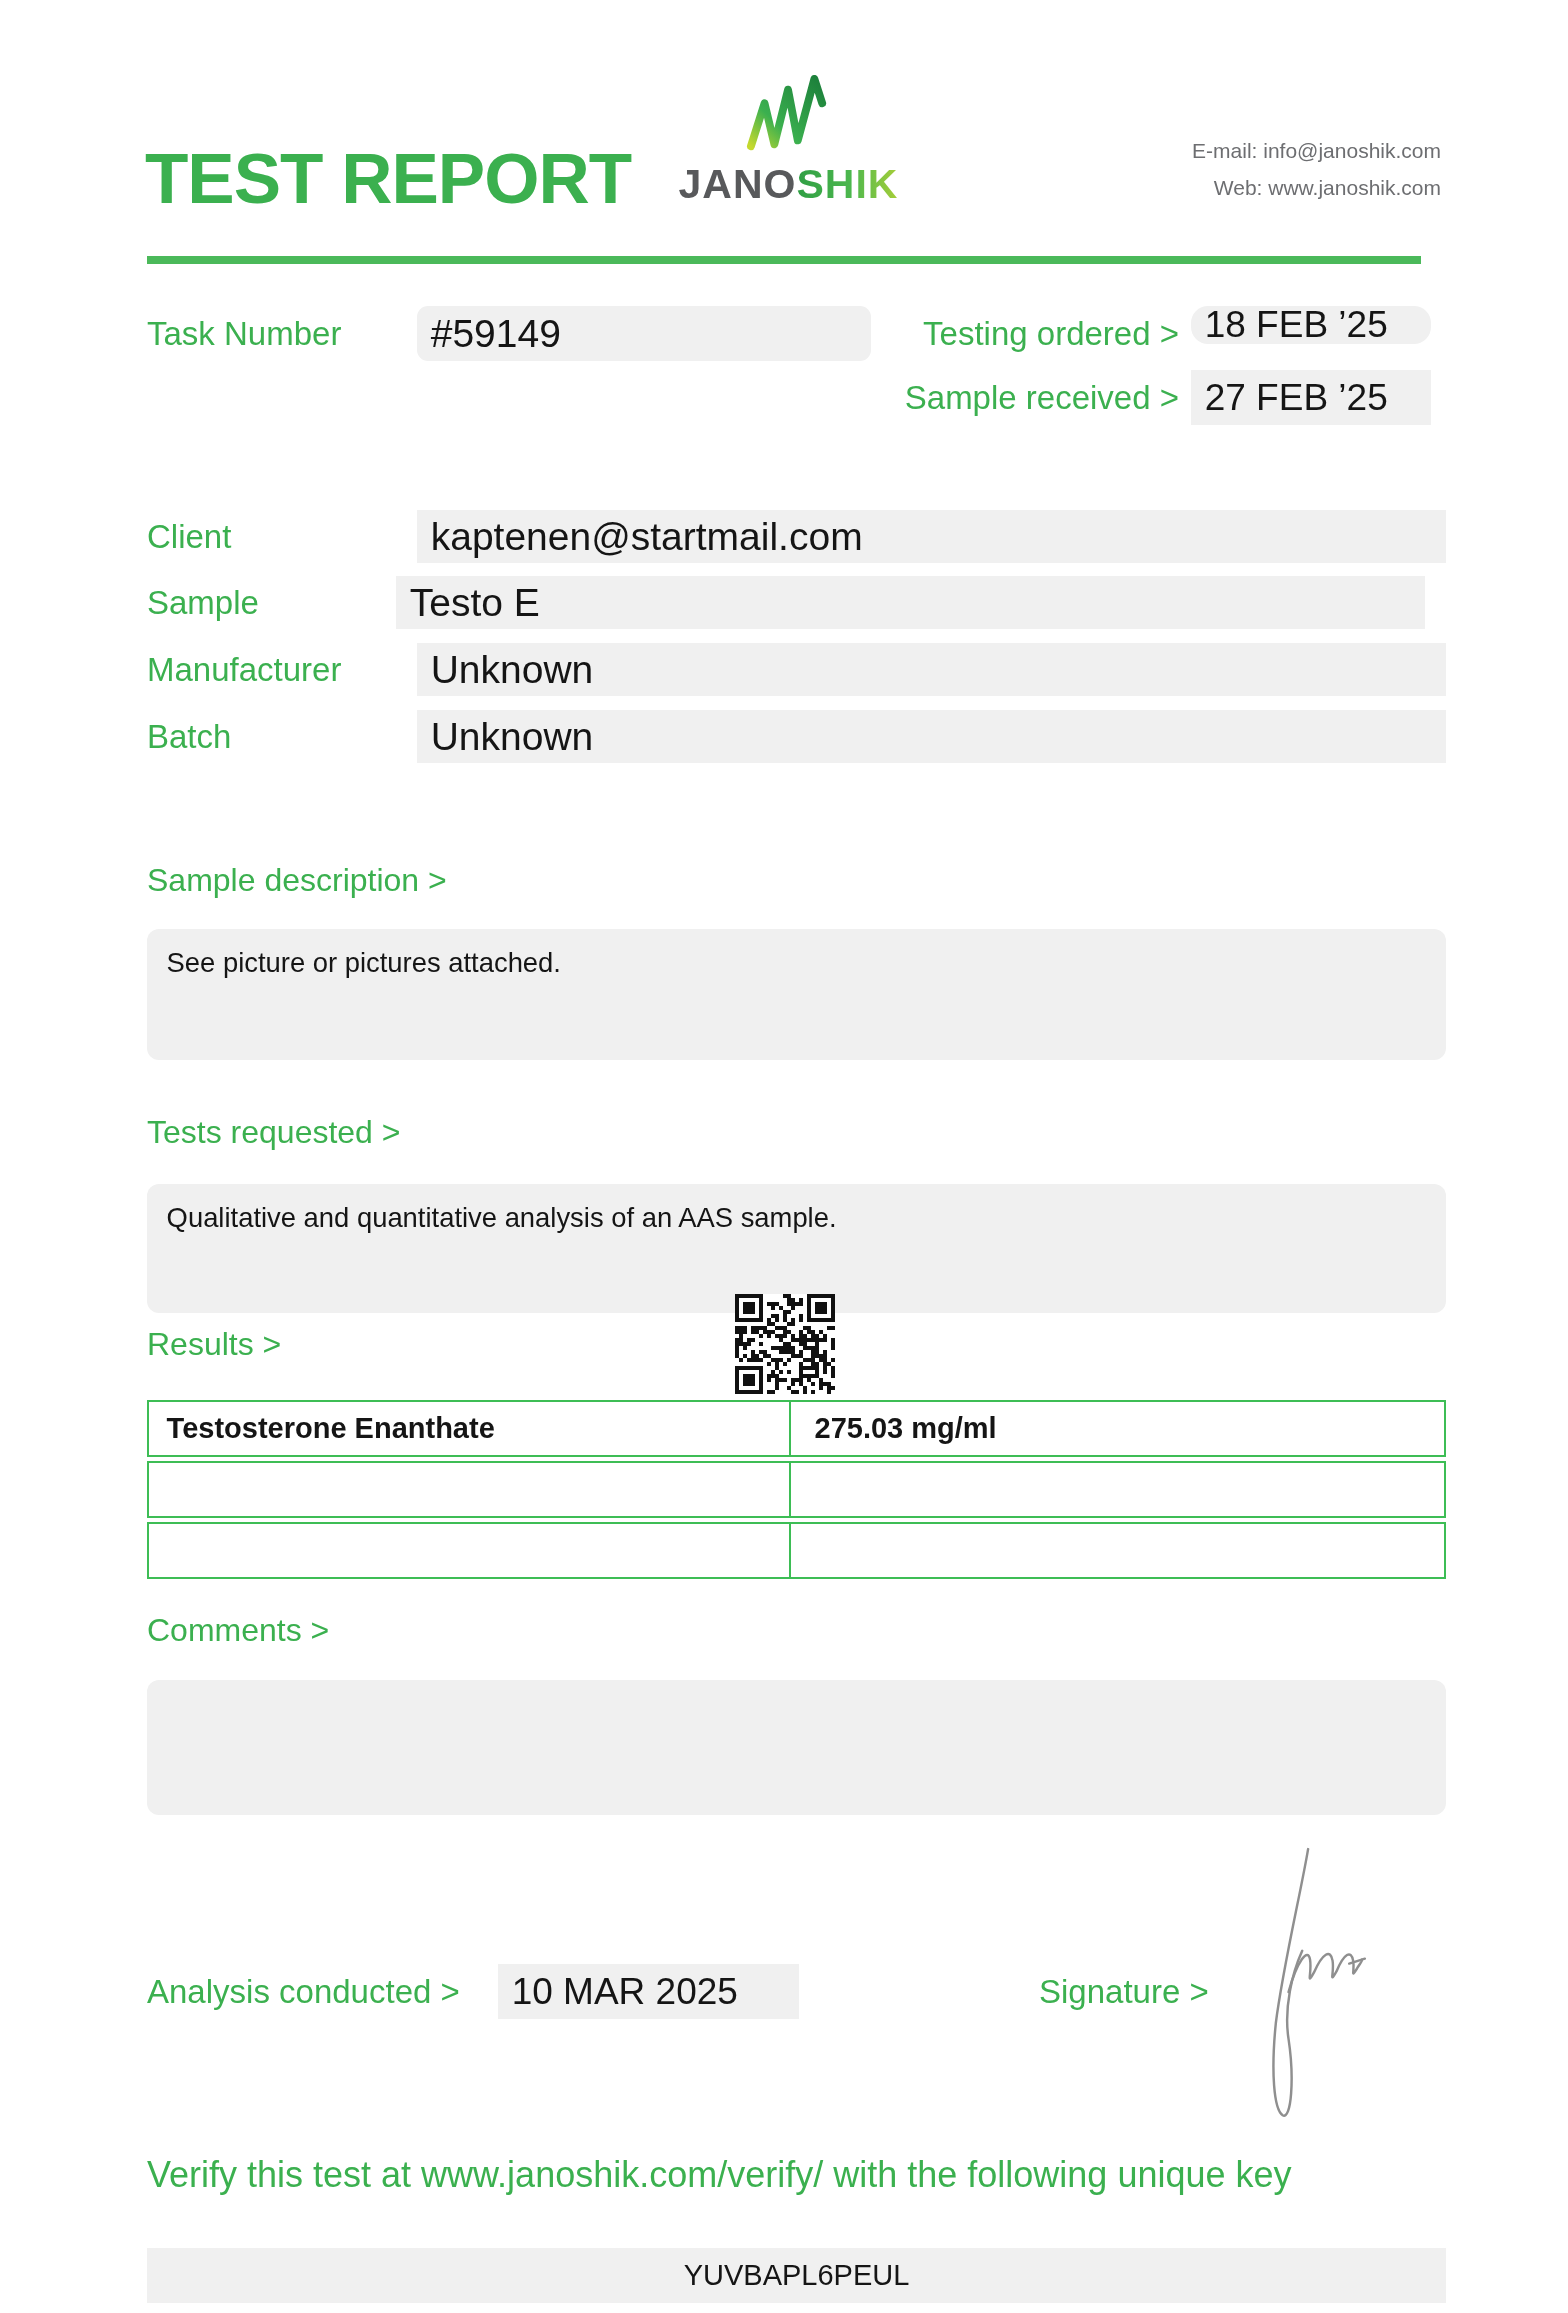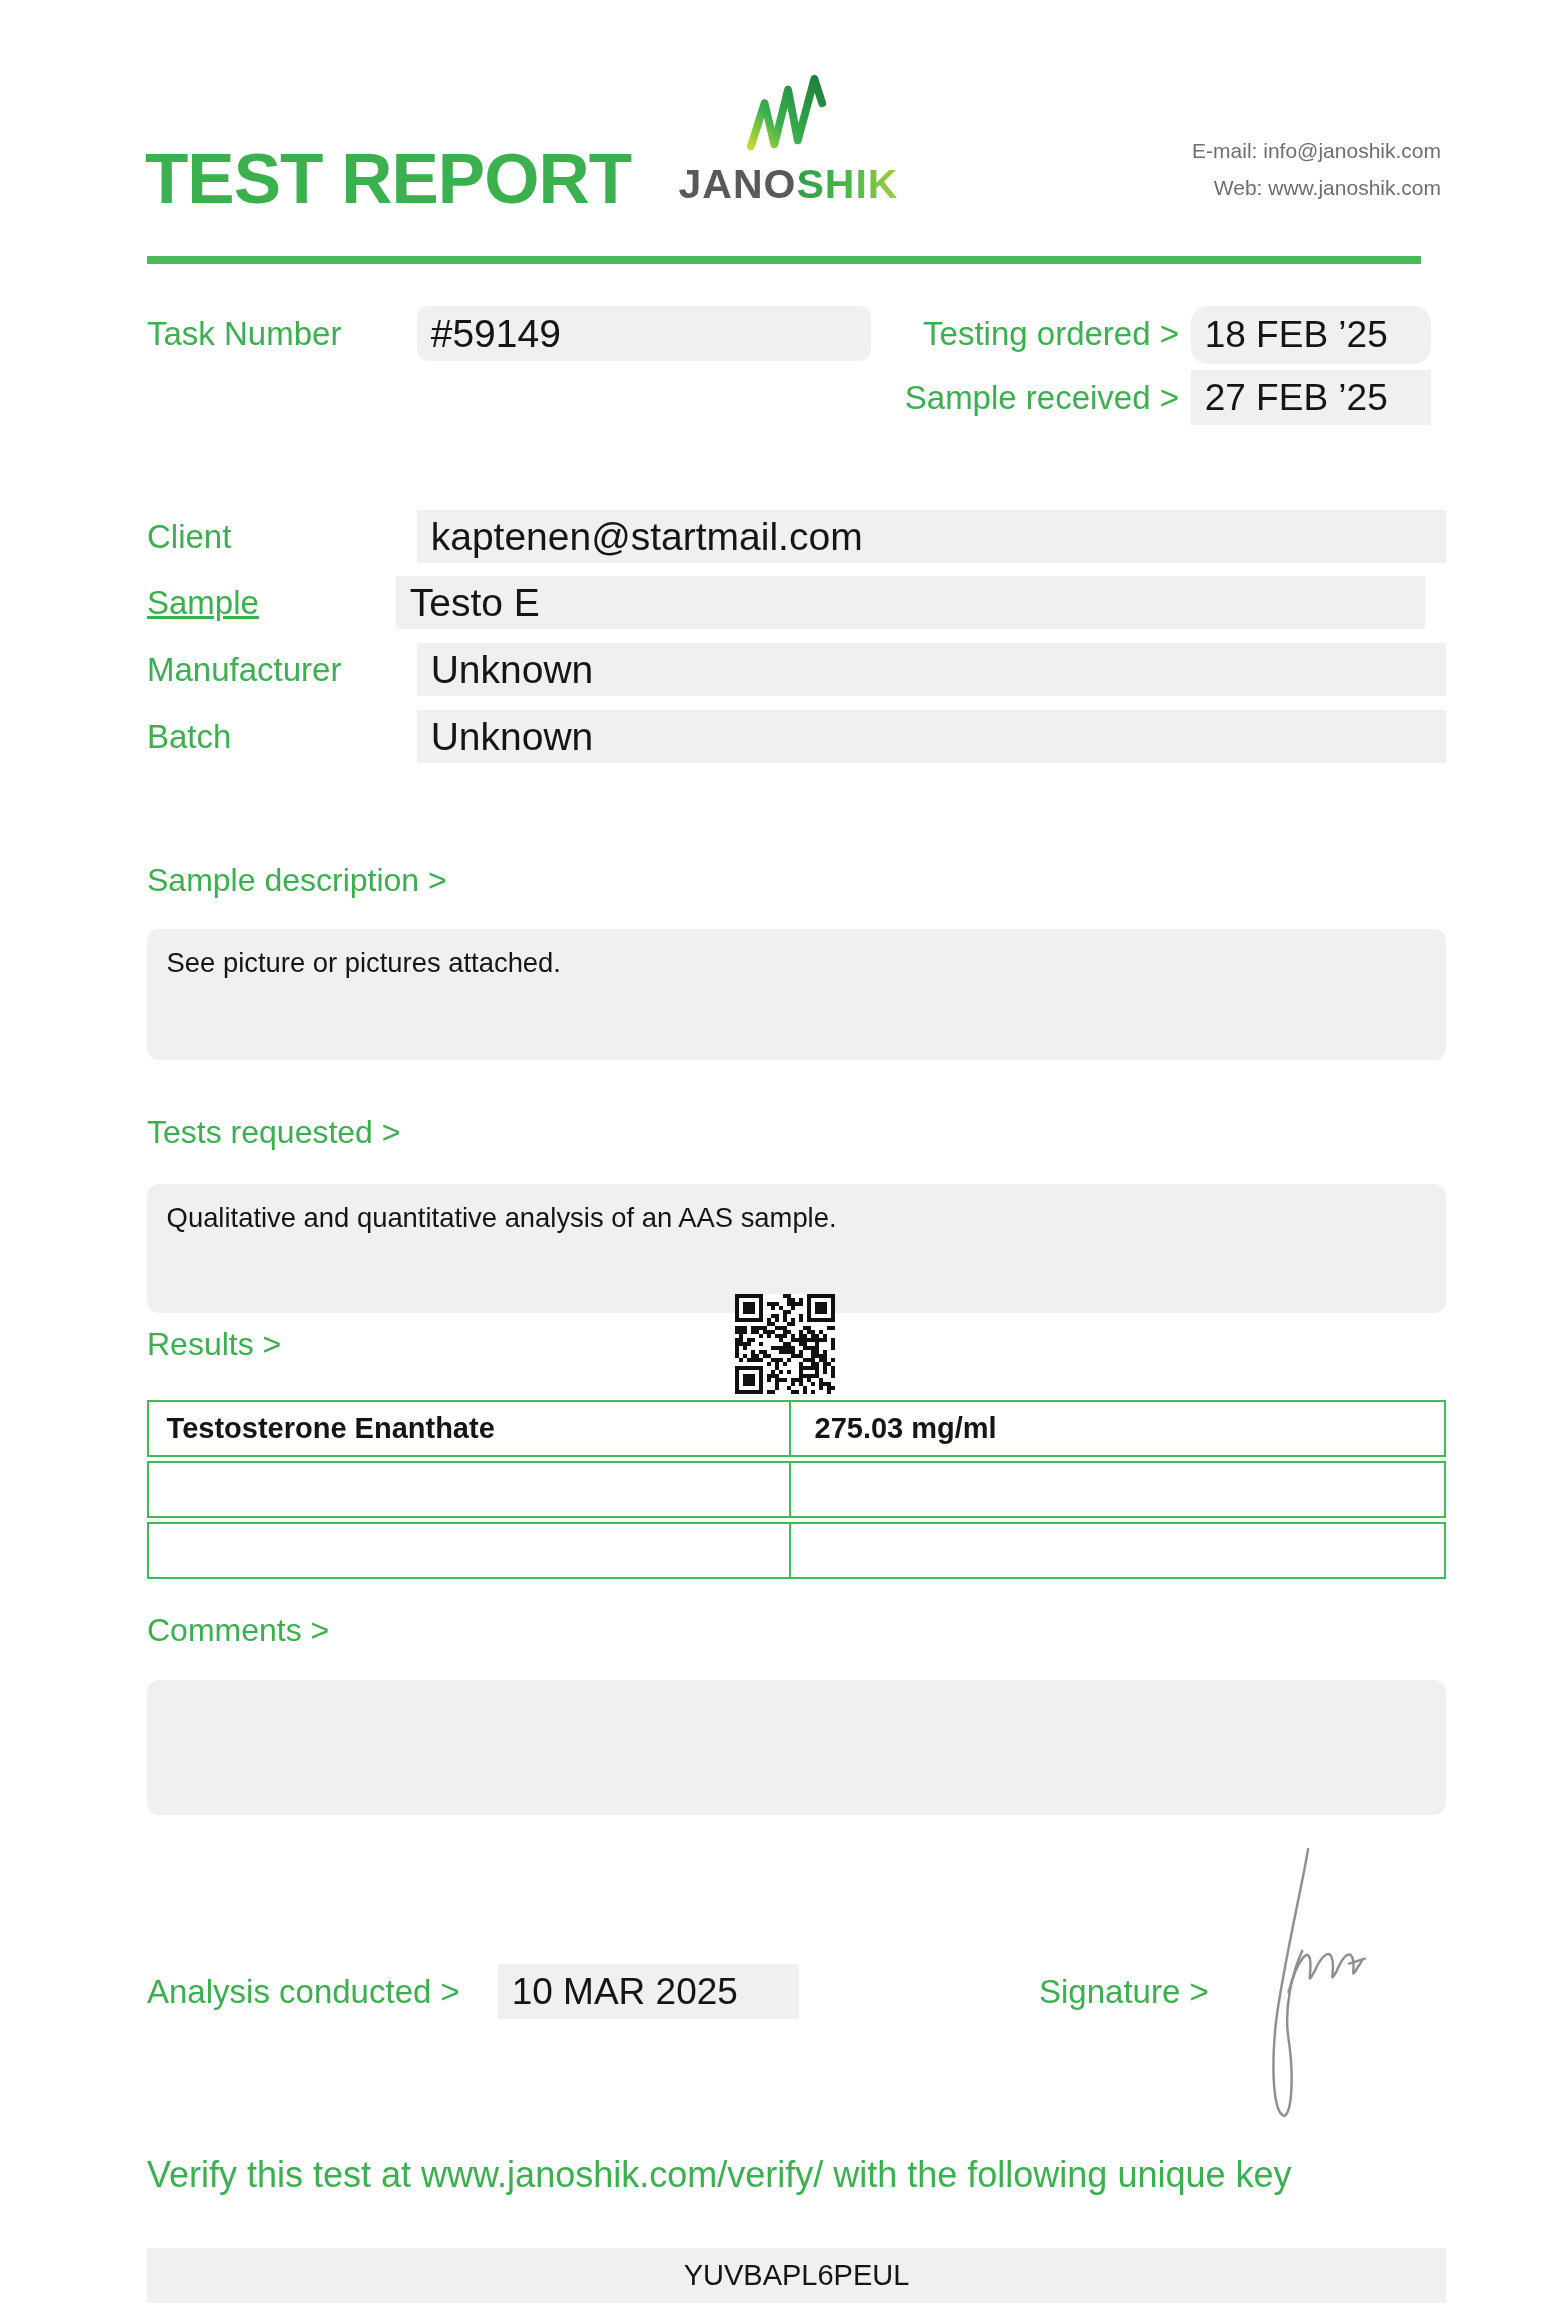--- a/index.html
+++ b/index.html
@@ -114,29 +114,29 @@
     <div>E-mail: info@janoshik.com</div>
     <div>Web: www.janoshik.com</div>
   </div>
 
   <div class="rule"></div>
 
   <div class="g-label" style="left:147px;top:306px;height:55px;">Task Number</div>
   <div class="v-box" style="left:417px;top:306px;width:454px;height:55px;border-radius:11px;">#59149</div>
 
   <div class="g-label right-label" style="left:863px;top:306px;width:316px;height:55px;">Testing ordered  &gt;</div>
-  <div class="v-box date-box" style="left:1191px;top:306px;width:240px;height:58px;border-radius:17px;">18 FEB ’25</div>
+  <div class="v-box date-box" style="left:1191px;top:306px;width:240px;height:38px;border-radius:17px;">18 FEB ’25</div>
 
   <div class="g-label right-label" style="left:863px;top:370px;width:316px;height:55px;">Sample received &gt;</div>
   <div class="v-box date-box" style="left:1191px;top:370px;width:240px;height:55px;">27 FEB ’25</div>
 
   <div class="g-label" style="left:147px;top:510px;height:53px;">Client</div>
   <div class="v-box" style="left:417px;top:510px;width:1029px;height:53px;">kaptenen@startmail.com</div>
 
-  <div class="g-label" style="left:147px;top:576px;height:53px;text-decoration:underline;">Sample</div>
+  <div class="g-label" style="left:147px;top:576px;height:53px;">Sample</div>
   <div class="v-box" style="left:396px;top:576px;width:1029px;height:53px;">Testo E</div>
 
   <div class="g-label" style="left:147px;top:643px;height:53px;">Manufacturer</div>
   <div class="v-box" style="left:417px;top:643px;width:1029px;height:53px;">Unknown</div>
 
   <div class="g-label" style="left:147px;top:710px;height:53px;">Batch</div>
   <div class="v-box" style="left:417px;top:710px;width:1029px;height:53px;">Unknown</div>
 
   <h2 class="heading" style="top:863px;">Sample description &gt;</h2>
   <div class="text-box" style="top:929px;height:131px;">

